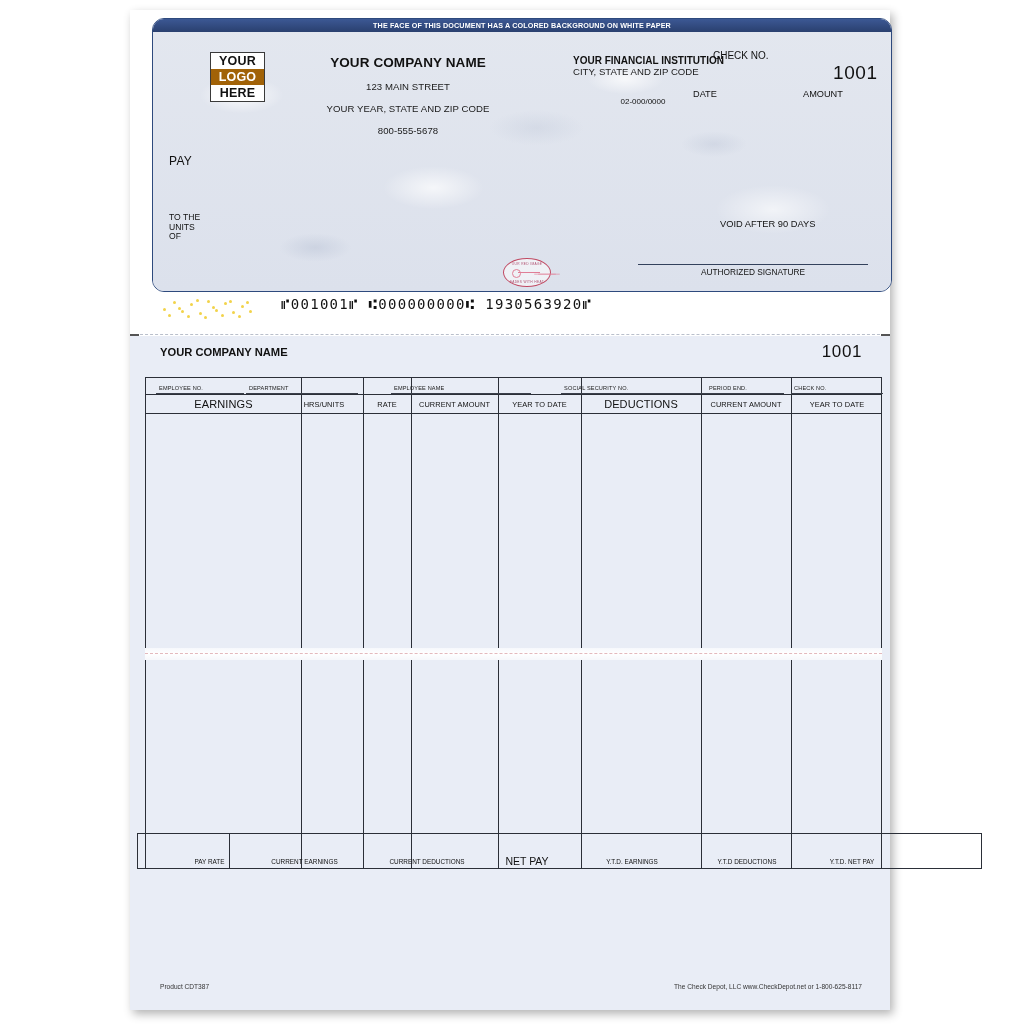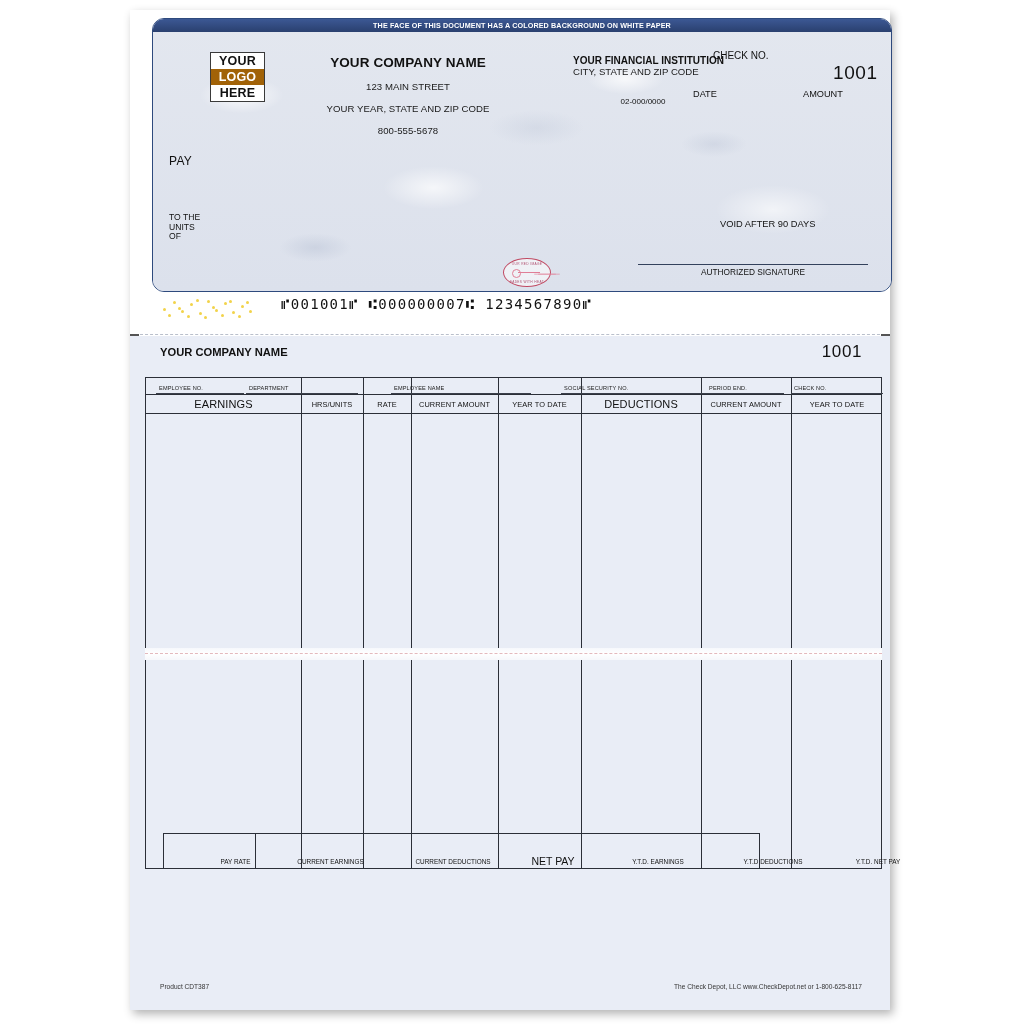--- a/index.html
+++ b/index.html
@@ -158,21 +158,21 @@
   .band{
     position:absolute;left:15px;width:737px;height:12px;
     background:linear-gradient(#f6f8fc,#ffffff 45%,#f6f8fc);
   }
   .band .dash{
     position:absolute;left:0;right:0;top:5px;
     border-top:1px dashed #e3b9bd;
   }
 
   .totrow{
-    position:absolute;left:33px;top:497px;width:597px;height:36px;
+    position:absolute;left:7px;top:497px;width:845px;height:36px;
     box-sizing:border-box;
   }
   .tot-lbl{
     position:absolute;bottom:4px;font-size:6.4px;color:#111;text-align:center;white-space:nowrap;
   }
   .tot-lbl.big{font-size:10.5px;bottom:2px;}
 
   .footer-left{position:absolute;left:30px;bottom:20px;font-size:6.6px;color:#333;}
   .footer-right{position:absolute;right:28px;bottom:20px;font-size:6.6px;color:#333;}
 </style>
@@ -249,21 +249,21 @@
           <i style="left: 19px; top: 9px;"></i>
           <i style="left: 28px; top: 17px;"></i>
           <i style="left: 37px; top: 1px;"></i>
           <i style="left: 45px; top: 18px;"></i>
           <i style="left: 53px; top: 8px;"></i>
           <i style="left: 62px; top: 16px;"></i>
           <i style="left: 70px; top: 2px;"></i>
           <i style="left: 79px; top: 17px;"></i>
           <i style="left: 87px; top: 3px;"></i>
         </div>
-      <div class="micr">⑈001001⑈ ⑆000000007⑆ 1234567890⑈</div>
+      <div class="micr">⑈001001⑈ ⑆000000000⑆ 1930563920⑈</div>
     </div>
 
     <div class="perf p1">
       <span class="perf-tick" style="left:0;top:-1px;"></span>
       <span class="perf-tick" style="right:0;top:-1px;"></span>
     </div>
 
     <div class="stub">
       <div class="stub-head">
         <div class="stub-co">YOUR COMPANY NAME</div>
@@ -274,21 +274,21 @@
           <div class="vline-c" style="left: 155px;"></div>
           <div class="vline-c" style="left: 217px;"></div>
           <div class="vline-c" style="left: 265px;"></div>
           <div class="vline-c" style="left: 352px;"></div>
           <div class="vline-c" style="left: 435px;"></div>
           <div class="vline-c" style="left: 555px;"></div>
           <div class="vline-c" style="left: 645px;"></div>
           <div class="hline" style="top: 35px;"></div>
           <div class="hline" style="top: 16px; border-top-width: 0.9px;"></div>
           <div class="colhead big" style="left: 0px; width: 155px;">EARNINGS</div>
-          <div class="colhead" style="left: 155px; width: 62px;">HRS/UNITS</div>
+          <div class="colhead" style="left: 147px; width: 62px;">HRS/UNITS</div>
           <div class="colhead" style="left: 217px; width: 48px;">RATE</div>
           <div class="colhead" style="left: 265px; width: 87px;">CURRENT AMOUNT</div>
           <div class="colhead" style="left: 352px; width: 83px;">YEAR TO DATE</div>
           <div class="colhead big" style="left: 435px; width: 120px;">DEDUCTIONS</div>
           <div class="colhead" style="left: 555px; width: 90px;">CURRENT AMOUNT</div>
           <div class="colhead" style="left: 645px; width: 92px;">YEAR TO DATE</div>
           <div class="micro-lbl" style="left: 13px; top: 7px;">EMPLOYEE NO.</div>
           <div class="micro-ul" style="left: 10px; top: 15px; width: 88px;"></div>
           <div class="micro-lbl" style="left: 103px; top: 7px;">DEPARTMENT</div>
           <div class="micro-ul" style="left: 100px; top: 15px; width: 112px;"></div>

